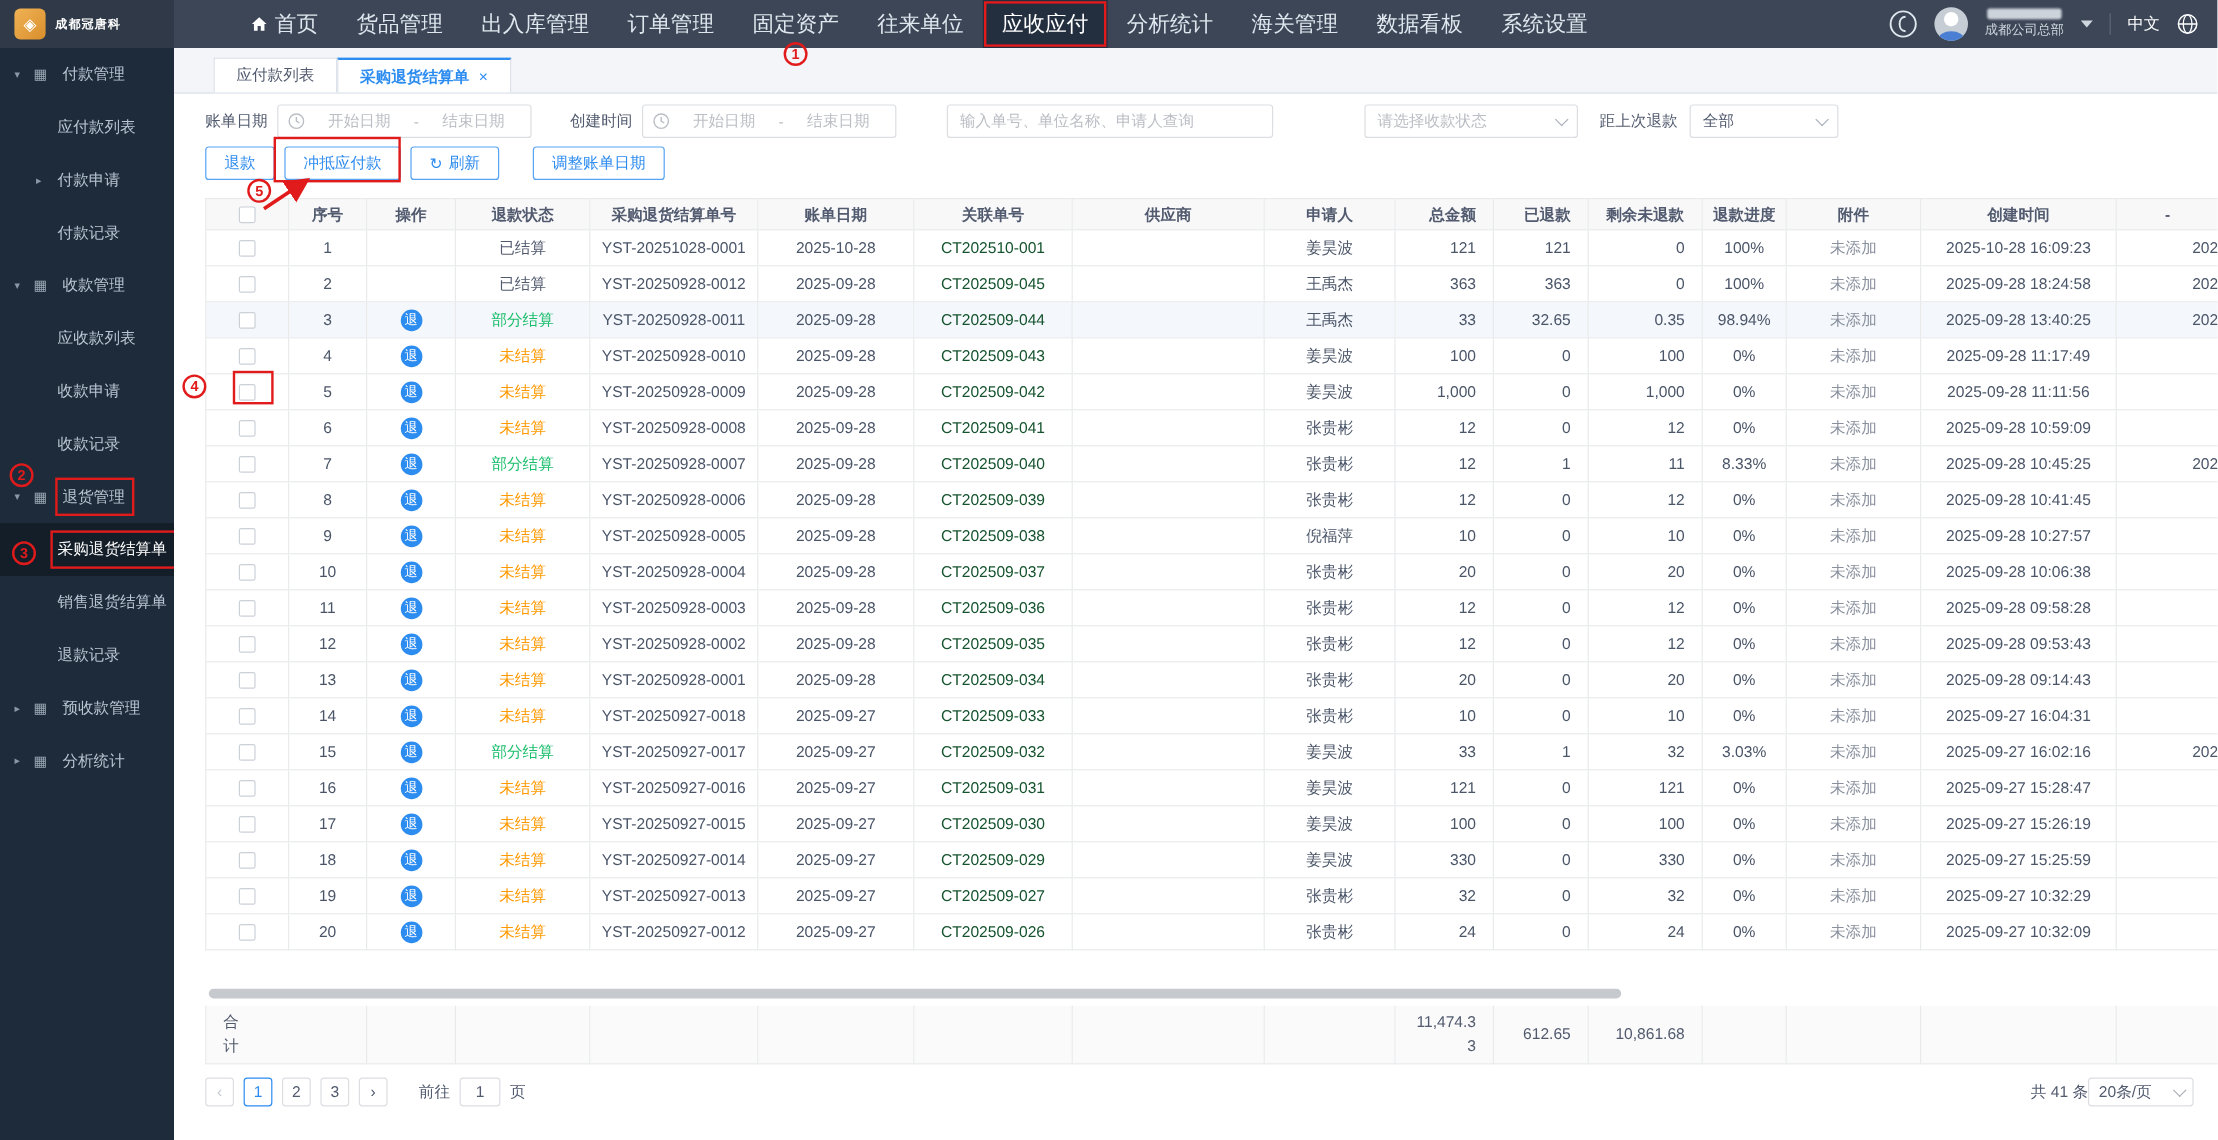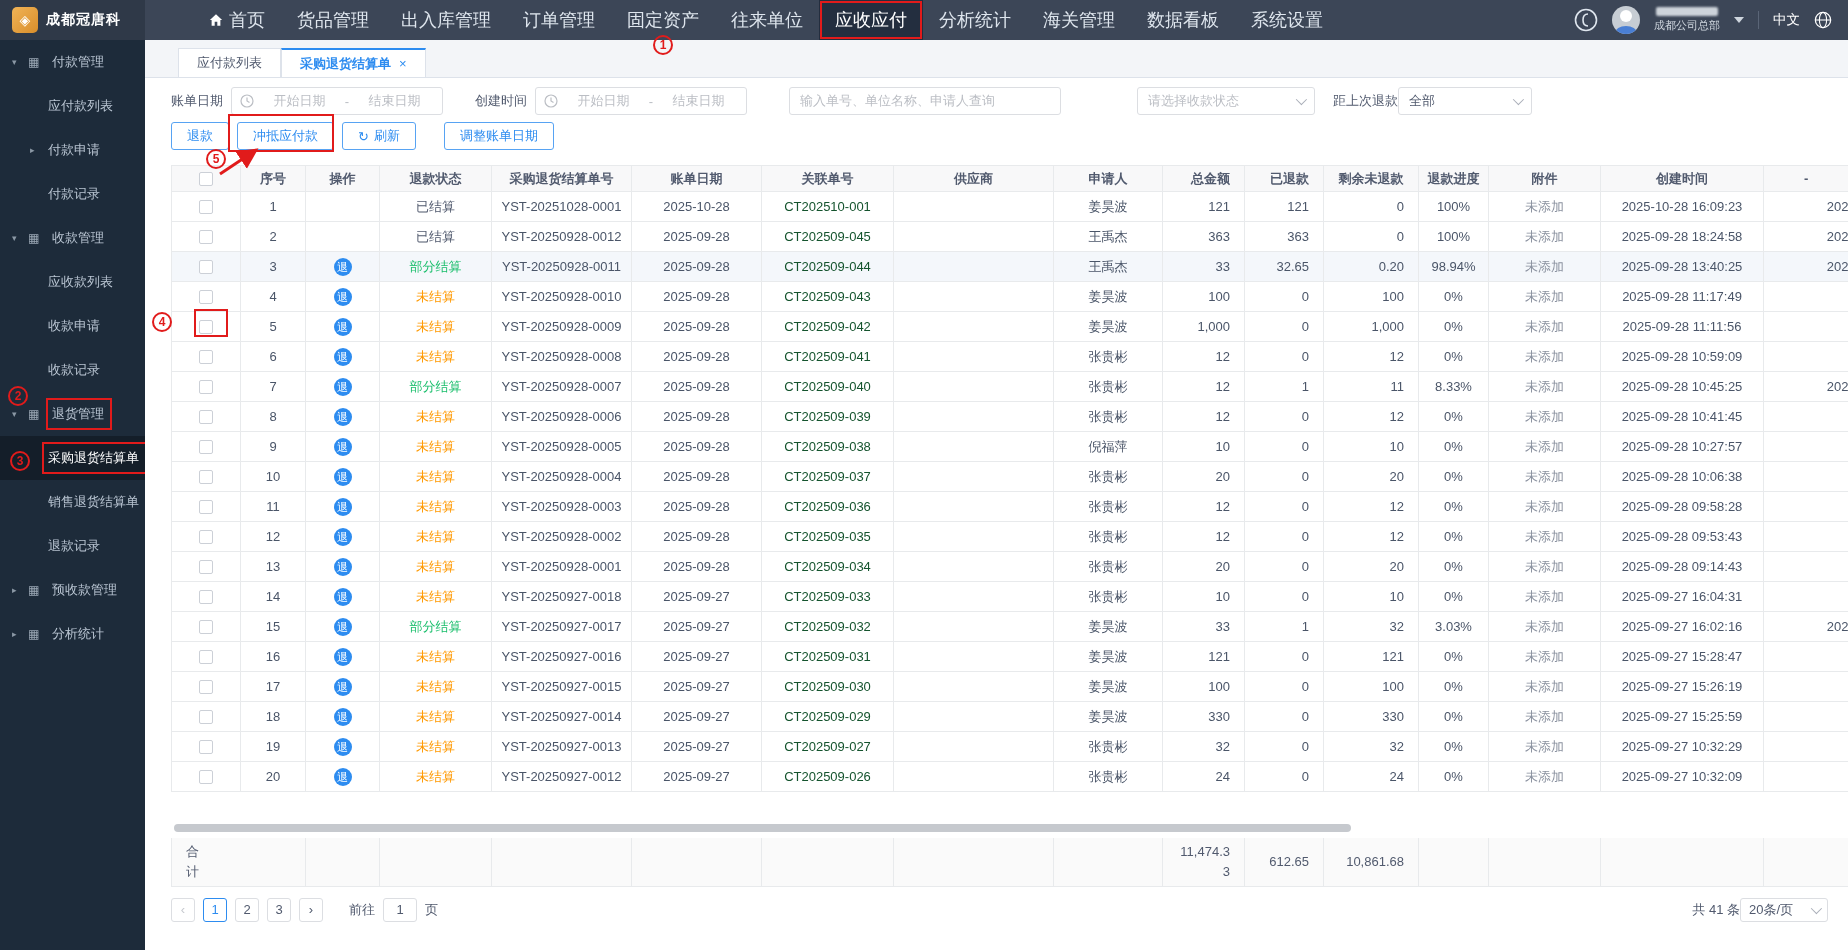--- a/index.html
+++ b/index.html
@@ -3,21 +3,21 @@
 <meta charset="utf-8">
 <style>
   * { margin:0; padding:0; box-sizing:border-box; }
   html,body { width:1848px; height:950px; font-family:"Liberation Sans","DejaVu Sans",sans-serif; background:#fff; overflow:hidden; }
   #root { position:relative; width:1848px; height:950px; }
 
   
   .topnav { position:absolute; top:0; left:0; width:1848px; height:40px; background:#3c4657; display:flex; align-items:stretch; color:#e9eef4; }
   .logo-block { width:145px; background:#2f3948; display:flex; align-items:center; padding-left:12px; gap:8px; flex:none; }
   .logo-gem { width:26px; height:26px; border-radius:5px; background:linear-gradient(135deg,#f0b356,#d98e2b); color:#fff; display:flex; align-items:center; justify-content:center; font-size:14px; }
-  .logo-text { font-size:14px; font-weight:bold; color:#fff; letter-spacing:1px; }
+  .logo-text { font-size:10px; font-weight:bold; color:#fff; letter-spacing:1px; }
   .nav-items { display:flex; align-items:stretch; margin-left:48px; }
   .nav-item { position:relative; display:flex; align-items:center; gap:6px; padding:0 16px; font-size:18px; color:#dfe6ee; cursor:pointer; white-space:nowrap; }
   .nav-item.active { background:#232e3f; color:#fff; }
   .nav-item.annotated::after { content:""; position:absolute; inset:1px; border:2.5px solid #e11b1b; pointer-events:none; }
   .home-svg { width:14px; height:14px; }
   .nav-right { margin-left:auto; display:flex; align-items:center; gap:14px; padding-right:16px; }
   .help-circle { width:24px; height:24px; flex:none; }
   .avatar { width:28px; height:28px; border-radius:50%; background:#c7cdd4; position:relative; overflow:hidden; flex:none; }
   .avatar::before { content:""; position:absolute; top:4px; left:8px; width:12px; height:12px; border-radius:50%; background:#fff; }
   .avatar::after { content:""; position:absolute; bottom:-6px; left:3px; width:22px; height:14px; border-radius:50%; background:#4a7fd4; }
@@ -265,21 +265,21 @@
           <span class="ph">结束日期</span>
         </div>
         <div class="inp search-inp">
           <span>输入单号、单位名称、申请人查询</span>
         </div>
         <div class="inp sel" style="width:178px; margin-left:76px">
           <span>请选择收款状态</span>
           <span class="chev"></span>
         </div>
         <span class="f-label" style="margin-left:18px">距上次退款</span>
-        <div class="inp sel" style="width:134px; color:#515a6e">
+        <div class="inp sel" style="width:124px; margin-left:10px; color:#515a6e">
           <span>全部</span>
           <span class="chev"></span>
         </div>
       </div>
 
       <div class="toolbar">
         <button class="btn">退款</button>
         <button class="btn" id="offset-btn">冲抵应付款</button>
         <button class="btn">
             <span>↻</span>
@@ -377,21 +377,21 @@
               <td>3</td>
               <td><span class="op-ic">退</span></td>
               <td class="st-partial">部分结算</td>
               <td>YST-20250928-0011</td>
               <td>2025-09-28</td>
               <td><a class="ref">CT202509-044</a></td>
               <td></td>
               <td>王禹杰</td>
               <td class="r">33</td>
               <td class="r">32.65</td>
-              <td class="r">0.20</td>
+              <td class="r">0.35</td>
               <td>98.94%</td>
               <td class="attach">未添加</td>
               <td>2025-09-28 13:40:25</td>
               <td class="l">202</td>
             </tr>
             <tr>
               <td class="first">
                 <div class="cbx"></div>
               </td>
               <td>4</td>

